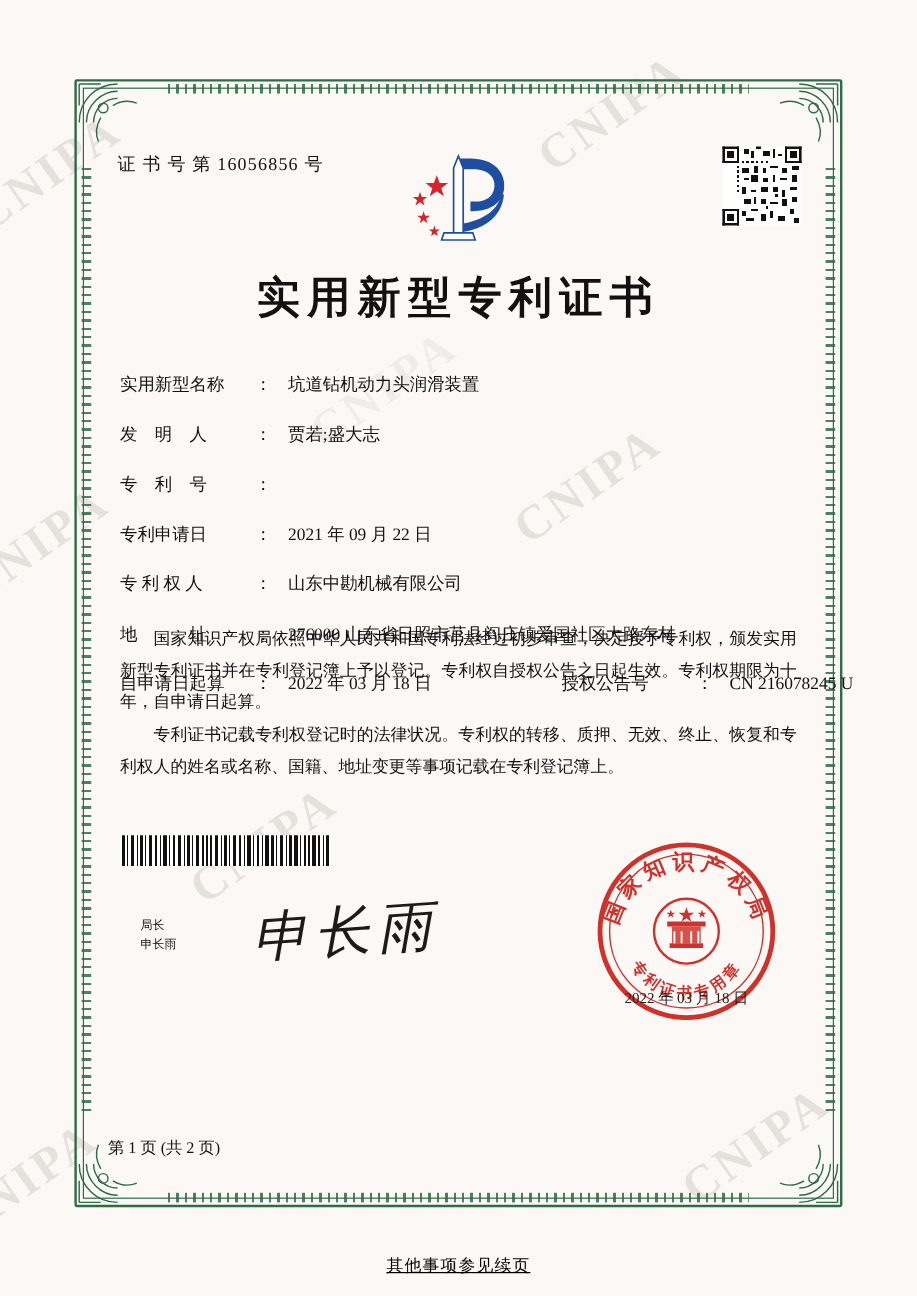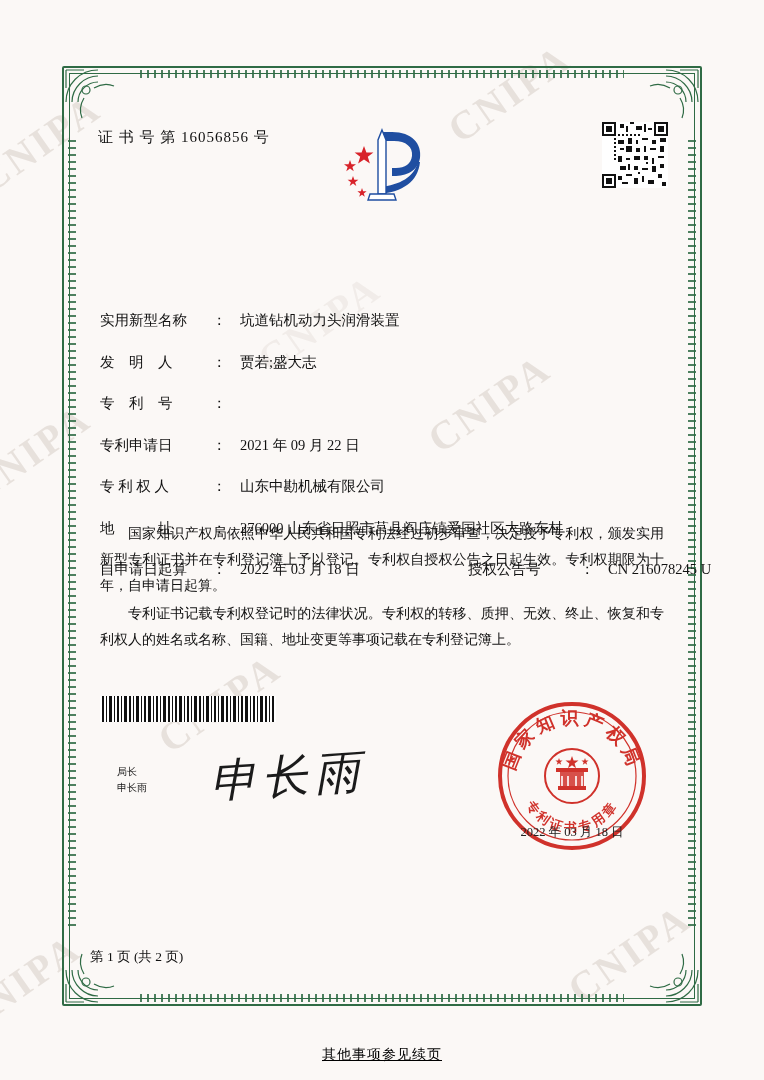--- a/index.html
+++ b/index.html
@@ -410,20 +410,21 @@
 
         <g fill="#d8232a">
           <polygon points="42,22 44.4,28.6 51.4,28.6 45.8,32.8 47.9,39.5 42,35.4 36.1,39.5 38.2,32.8 32.6,28.6 39.6,28.6"></polygon>
           <polygon points="28,36 29.5,40.2 34,40.2 30.4,42.9 31.7,47.2 28,44.5 24.3,47.2 25.6,42.9 22,40.2 26.5,40.2"></polygon>
           <polygon points="31,52 32.3,55.8 36.4,55.8 33.1,58.2 34.3,62 31,59.6 27.7,62 28.9,58.2 25.6,55.8 29.7,55.8"></polygon>
           <polygon points="40,64 41.1,67.3 44.6,67.3 41.8,69.4 42.8,72.7 40,70.7 37.2,72.7 38.2,69.4 35.4,67.3 38.9,67.3"></polygon>
         </g>
       </svg>
     </div>
 
+    <div class="title">实用新型专利证书</div>
 
     <div class="fields">
 
       <div class="field-row">
         <span class="f-label">实用新型名称</span>
         <span class="f-sep">：</span>
         <span class="f-value">坑道钻机动力头润滑装置</span>
       </div>
 
       <div class="field-row">

